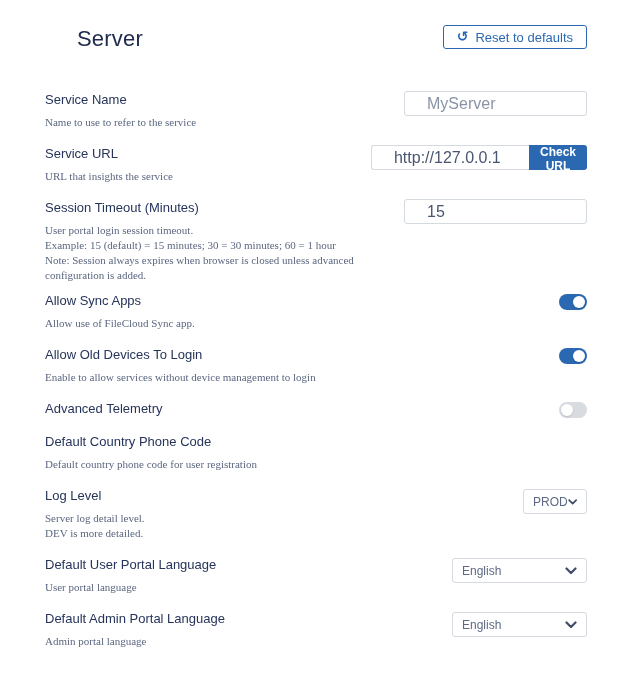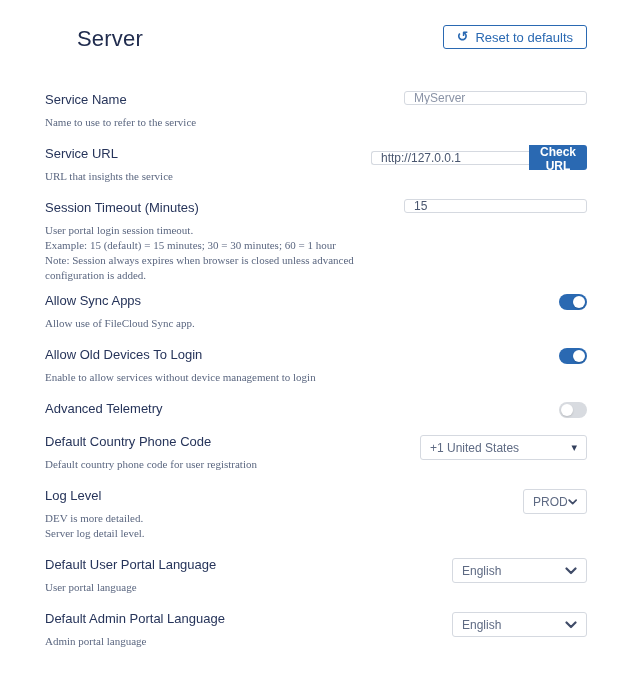--- a/index.html
+++ b/index.html
@@ -36,22 +36,22 @@
   
   .row{display:flex;justify-content:space-between;align-items:flex-start;margin-bottom:15px;}
   .row.tight{margin-bottom:9px;}
   .field-info{width:372px;}
   .field-label{font-size:13px;line-height:18px;font-weight:500;color:var(--label);}
   .field-help{margin-top:6px;font-size:11px;line-height:15px;color:var(--help);font-family:Liberation Serif, serif;}
   .field-control{display:flex;justify-content:flex-end;align-items:flex-start;}
   .link{color:var(--link);text-decoration:none;cursor:pointer;}
   
   .text-input{
-    height:14px;border:1px solid var(--border);border-radius:3px;
-    padding:0 9px;font-size:12px;color:var(--input_text);
+    height:25px;border:1px solid var(--border);border-radius:3px;
+    padding:0 22px;font-size:16px;color:var(--input_text);
     font-family:inherit;background:#fff;outline:none;
   }
   .text-input.muted{color:var(--value_muted);}
   .w-std{width:183px;}
   .w-url{width:158px;border-radius:3px 0 0 3px;border-right:none;}
   .url-group{display:flex;align-items:center;}
   .check-btn{
     height:25px;padding:0 11px;border:none;border-radius:0 3px 3px 0;
     background:var(--accent);color:#fff;font-size:12px;font-weight:700;
     cursor:pointer;font-family:inherit;
@@ -168,34 +168,28 @@
     </div>
   </div>
 
   <div class="row">
     <div class="field-info">
       <div class="field-label">Default Country Phone Code</div>
       <div class="field-help">
         <div>Default country phone code for user registration</div>
       </div>
     </div>
-    <div class="field-control">
-      <div class="select w-country">
-        <span>+1 United States</span>
-        <span class="caret">▾</span>
-      </div>
-    </div>
   </div>
 
   <div class="row">
     <div class="field-info">
       <div class="field-label">Log Level</div>
       <div class="field-help">
+        <div>Server log detail level.</div>
         <div>DEV is more detailed.</div>
-        <div>Server log detail level.</div>
       </div>
     </div>
     <div class="field-control">
       <div class="select w-prod">
         <span>PROD</span>
         <svg class="chev" width="12" height="8" viewBox="0 0 12 8">
             <path d="M1.5 1.5 L6 6 L10.5 1.5" fill="none" stroke="#404c68" stroke-width="2.2" stroke-linecap="round" stroke-linejoin="round"></path>
           </svg>
       </div>
     </div>

